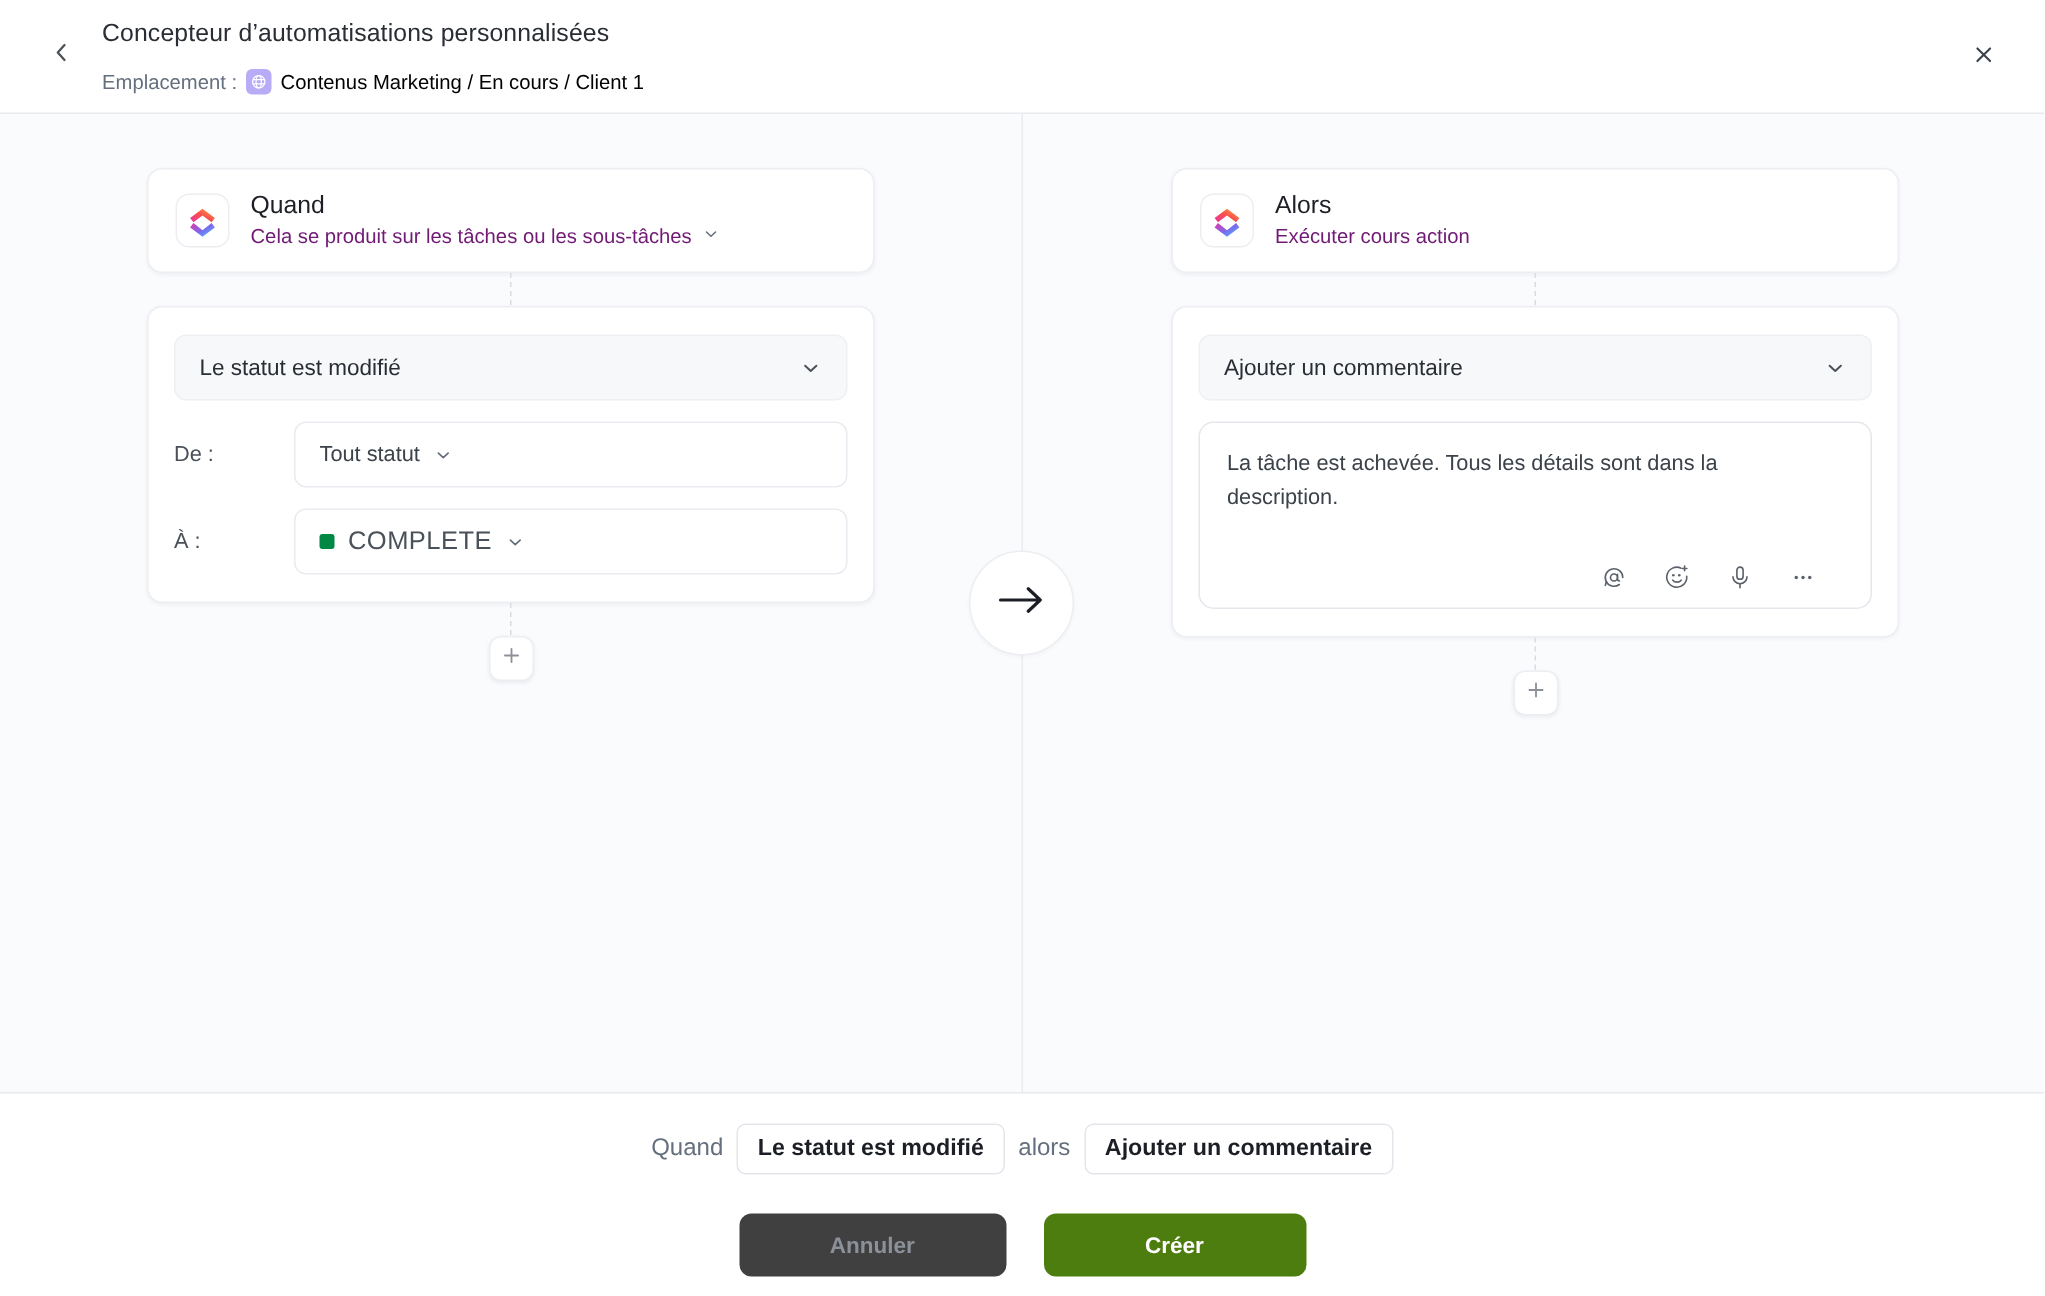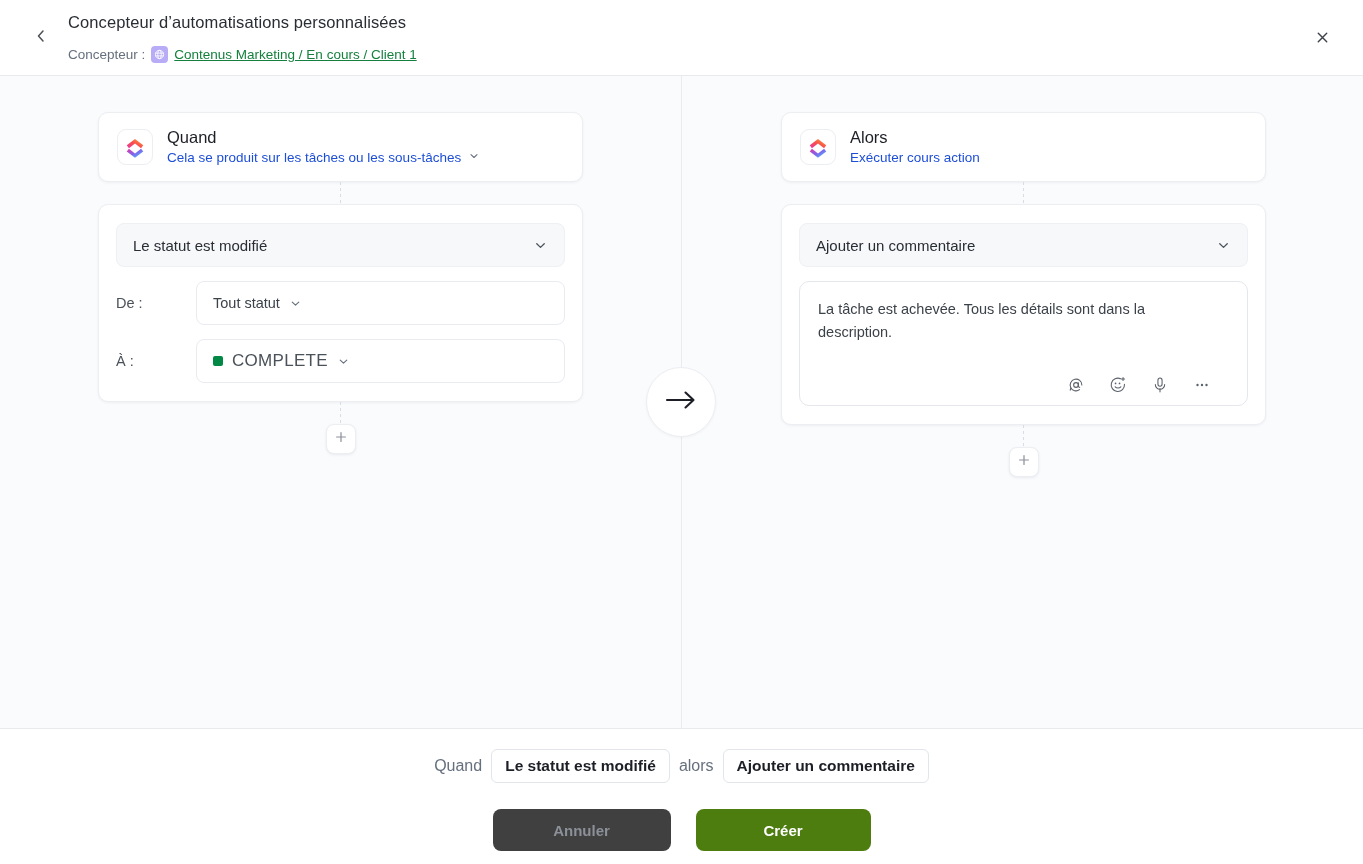--- a/index.html
+++ b/index.html
@@ -82,21 +82,21 @@
     height: 17px;
     border-radius: 4px;
     background: #b8acf6;
     display: inline-flex;
     align-items: center;
     justify-content: center;
     flex: 0 0 17px;
     margin: 0 1px;
   }
 
-  .breadcrumb-path { color: #15803d; text-decoration: underline; }
+  .breadcrumb-path { color: #000000; }
 
   .close-btn {
     position: absolute;
     right: 26px;
     top: 24px;
     width: 30px;
     height: 30px;
     display: flex;
     align-items: center;
     justify-content: center;
@@ -164,21 +164,21 @@
   .branch-title {
     font-size: 16.5px;
     line-height: 21px;
     color: #1d1f26;
     font-weight: 400;
   }
 
   .branch-sub {
     font-size: 13.5px;
     line-height: 18px;
-    color: #1d4ed8;
+    color: #701a75;
     display: flex;
     align-items: flex-end;
     gap: 7px;
     cursor: pointer;
   }
 
   
   .connector {
     width: 1px;
     height: 22px;
@@ -412,21 +412,21 @@
       <span>
         <svg width="16" height="16" viewBox="0 0 16 16" fill="none">
           <path d="M10 3L5.5 8L10 13" stroke="#4a5158" stroke-width="1.5" stroke-linecap="round" stroke-linejoin="round"></path>
         </svg>
       </span>
     </div>
 
     <div class="header-titles">
       <div class="header-title">Concepteur d’automatisations personnalisées</div>
       <div class="header-sub">
-        <span class="loc-label">Concepteur :</span>
+        <span class="loc-label">Emplacement :</span>
         <span class="globe-icon">
           <svg width="11" height="11" viewBox="0 0 16 16" fill="none">
             <circle cx="8" cy="8" r="6" stroke="#ffffff" stroke-width="1.3"></circle>
             <ellipse cx="8" cy="8" rx="2.6" ry="6" stroke="#ffffff" stroke-width="1.2"></ellipse>
             <path d="M2.3 6h11.4M2.3 10h11.4" stroke="#ffffff" stroke-width="1.2"></path>
           </svg>
         </span>
         <span class="breadcrumb-path">Contenus Marketing / En cours / Client 1</span>
       </div>
     </div>

